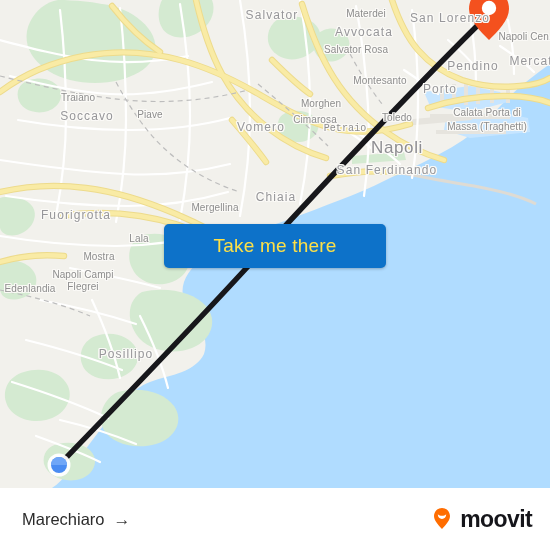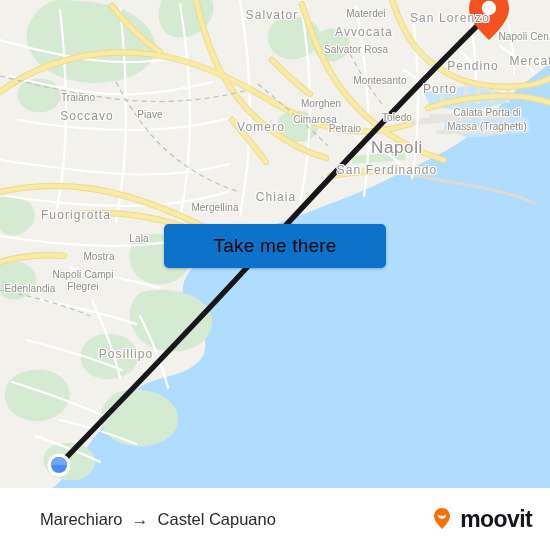--- a/index.html
+++ b/index.html
@@ -52,21 +52,21 @@
   }
 
   
   #take-me-there {
     position: absolute;
     left: 164px; top: 224px;
     width: 222px; height: 44px;
     background: #0d72c9;
     border: none;
     border-radius: 5px;
-    color: #000000;
+    color: #fde047;
     font-family: "Liberation Sans", sans-serif;
     font-size: 19px;
     letter-spacing: 0.2px;
     cursor: pointer;
     box-shadow: 0 1px 3px rgba(0,0,0,0.25);
   }
 
   
   #attribution {
     position: absolute;
@@ -94,21 +94,20 @@
     padding: 0 18px 0 22px;
     box-sizing: border-box;
   }
   #route-title {
     display: flex;
     align-items: center;
     gap: 9px;
     font-size: 16.5px;
     color: #2b2b2b;
     font-family: "Liberation Sans", sans-serif;
-    margin-left: 18px;
   }
   #route-arrow { font-size: 17px; color: #3a3a3a; line-height: 1; }
 
   #moovit-logo {
     display: flex;
     align-items: center;
     gap: 5px;
   }
   #moovit-wordmark {
     font-size: 23px;
@@ -332,21 +331,21 @@
         <div class="maplabel mid" style="left: 440px; top: 90px;">Porto</div>
         <div class="maplabel" style="left: 78px; top: 98px;">Traiano</div>
         <div class="maplabel" style="left: 150px; top: 115px;">Piave</div>
         <div class="maplabel mid" style="left: 261px; top: 96px; margin-top: 32px;">Vomero</div>
         <div class="maplabel" style="left: 321px; top: 104px;">Morghen</div>
         <div class="maplabel" style="left: 397px; top: 118px;">Toledo</div>
         <div class="maplabel" style="left: 487px; top: 113px;">Calata Porta di</div>
         <div class="maplabel" style="left: 487px; top: 127px;">Massa (Traghetti)</div>
         <div class="maplabel mid" style="left: 87px; top: 117px;">Soccavo</div>
         <div class="maplabel" style="left: 295px; top: 120px; margin-left: 20px;">Cimarosa</div>
-        <div class="maplabel" style="left: 345px; top: 129px;">Petraio</div>
+        <div class="maplabel" style="left: 345px; top: 129px; font-family: Liberation Mono, monospace;">Petraio</div>
         <div class="maplabel city" style="left: 397px; top: 148px;">Napoli</div>
         <div class="maplabel mid" style="left: 276px; top: 162px; margin-top: 36px;">Chiaia</div>
         <div class="maplabel mid" style="left: 387px; top: 171px;">San Ferdinando</div>
         <div class="maplabel" style="left: 215px; top: 208px;">Mergellina</div>
         <div class="maplabel mid" style="left: 76px; top: 216px;">Fuorigrotta</div>
         <div class="maplabel" style="left: 139px; top: 239px;">Lala</div>
         <div class="maplabel" style="left: 72px; top: 257px; margin-left: 27px;">Mostra</div>
         <div class="maplabel" style="left: 83px; top: 275px;">Napoli Campi</div>
         <div class="maplabel" style="left: 83px; top: 287px;">Flegrei</div>
         <div class="maplabel" style="left: 30px; top: 289px;">Edenlandia</div>
@@ -355,21 +354,20 @@
 
     <button id="take-me-there">Take me there</button>
 
   </div>
 
   <div id="footer">
 
     <div id="route-title">
       <span>Marechiaro</span>
       <span id="route-arrow">→</span>
-      <span>Castel Capuano</span>
     </div>
 
     <div id="moovit-logo">
       <svg width="26" height="26" viewBox="0 0 26 26" xmlns="http://www.w3.org/2000/svg">
         <path fill="#ff6d00" d="
           M 13,2
           C 8.6,2 5,5.6 5,10
           C 5,15.2 11,20.6 13,23
           C 15,20.6 21,15.2 21,10
           C 21,5.6 17.4,2 13,2 Z"></path>

